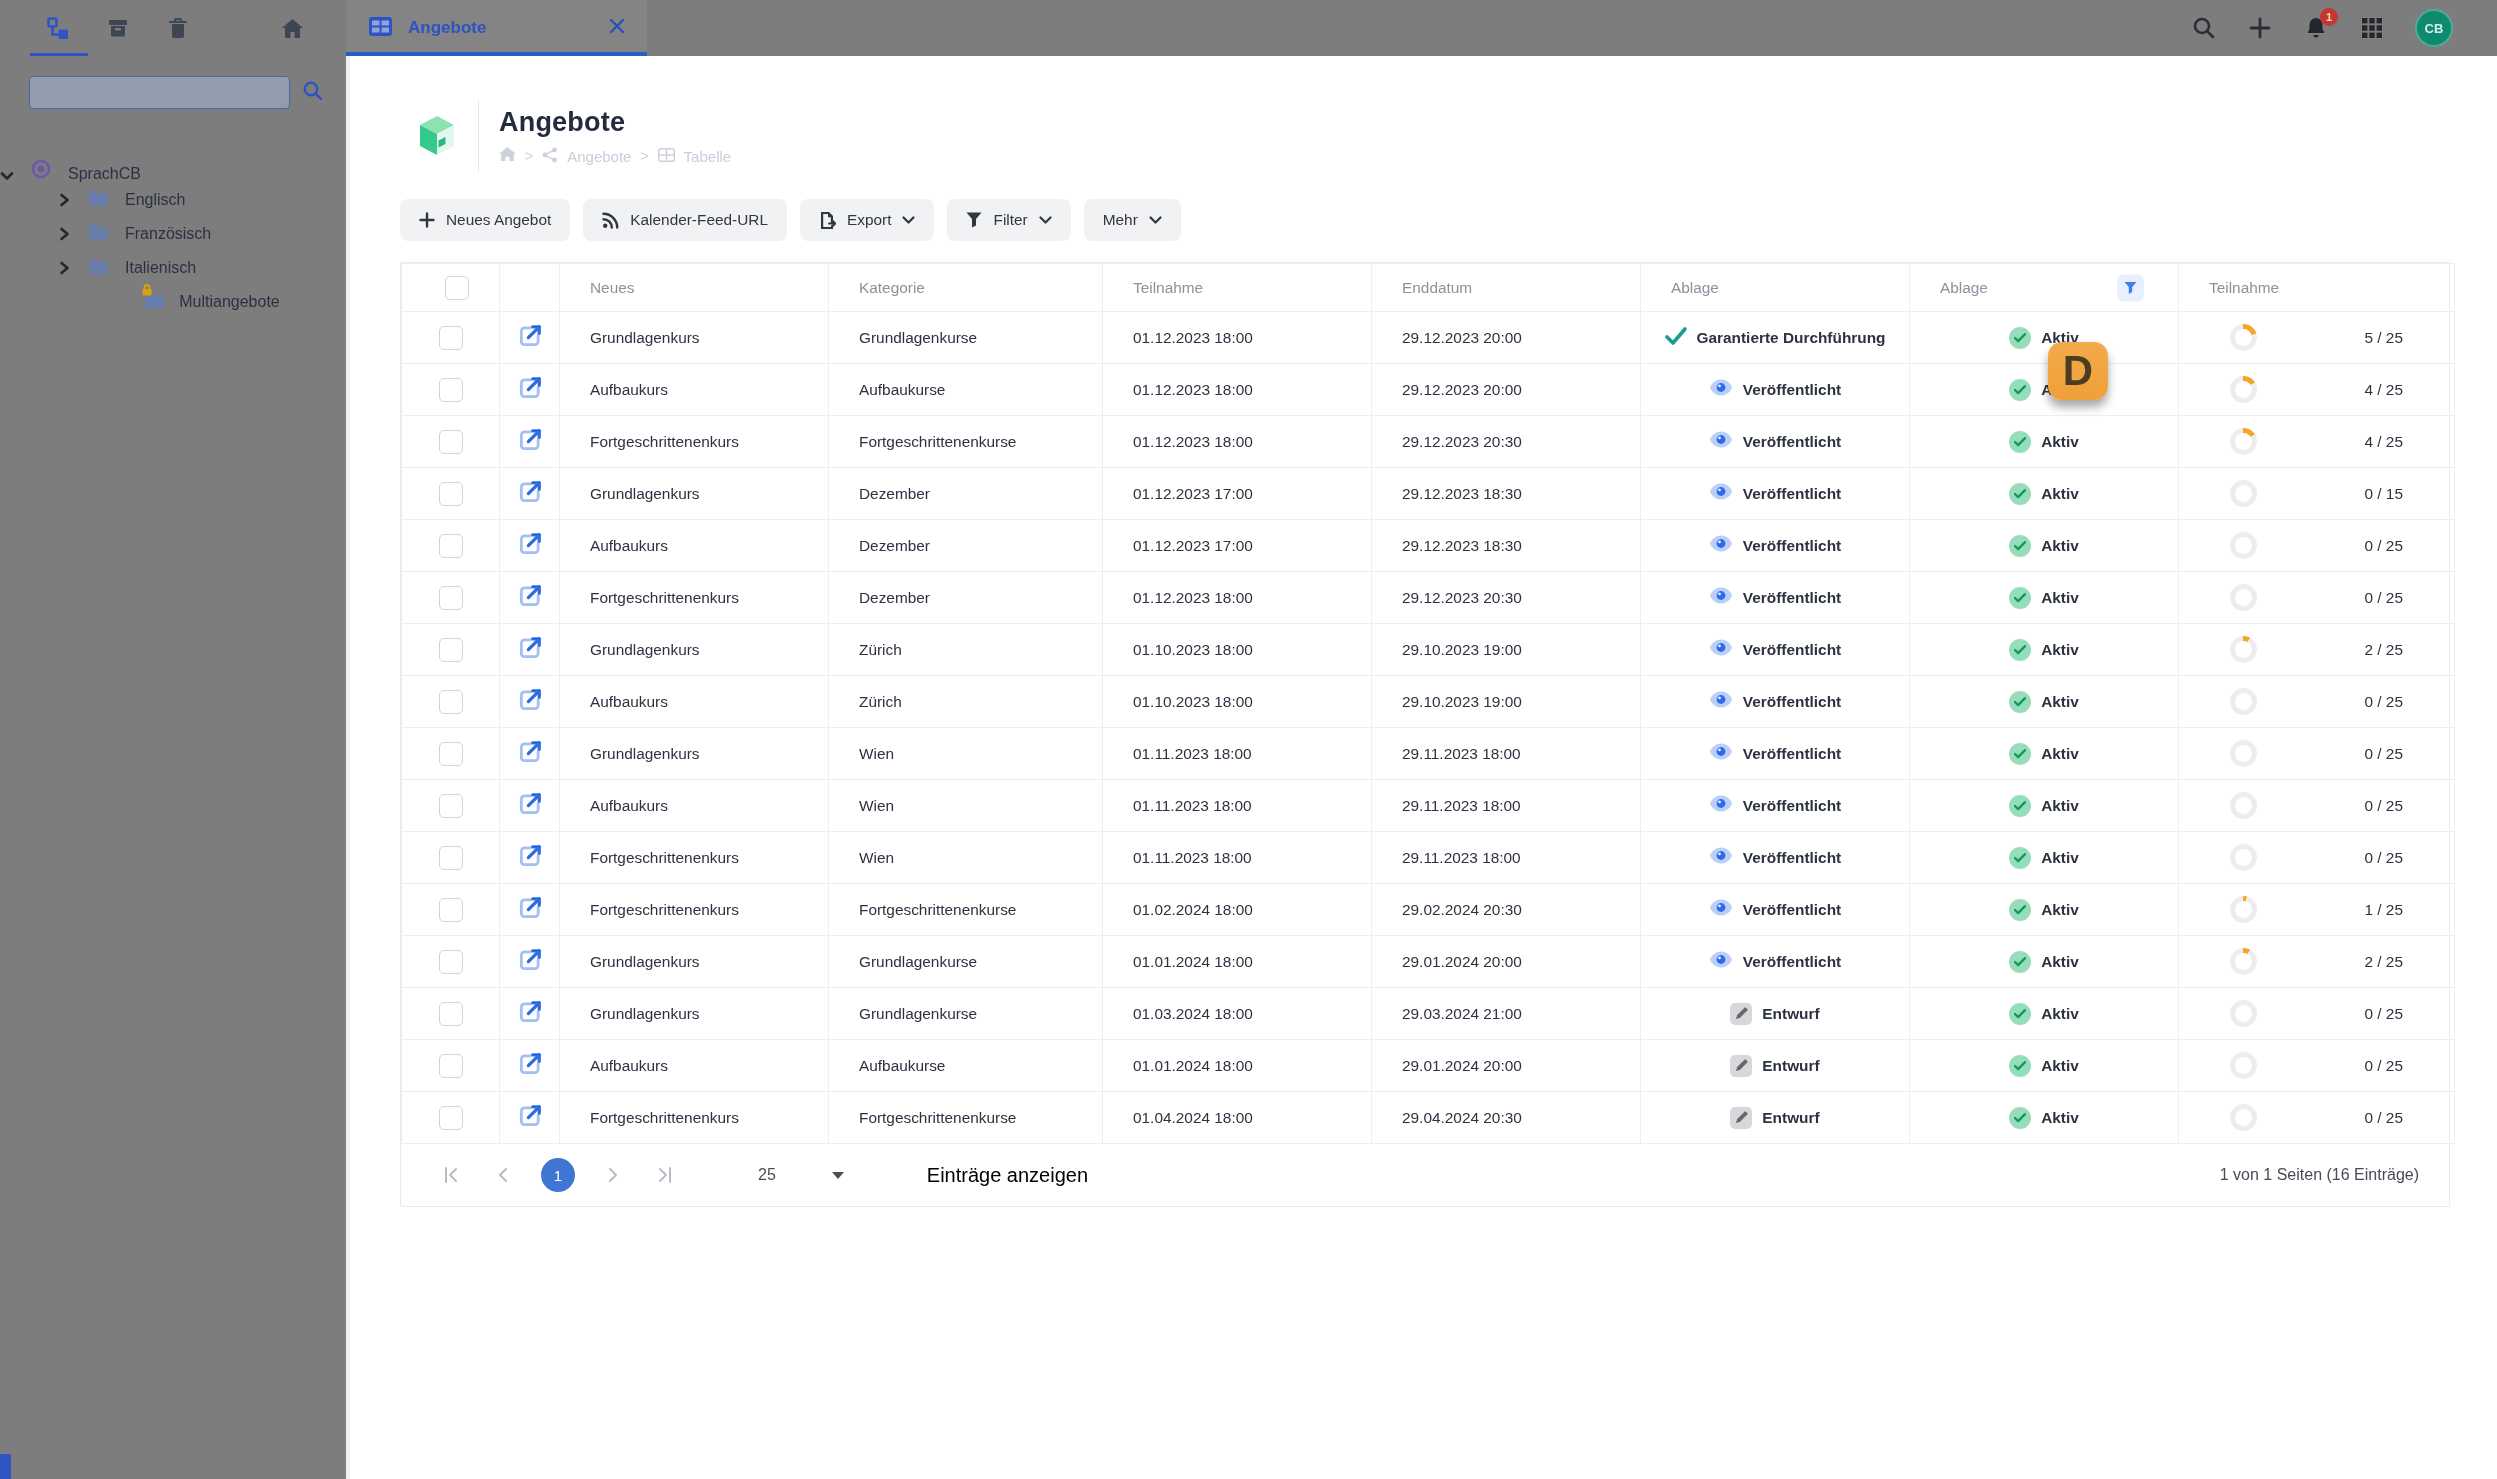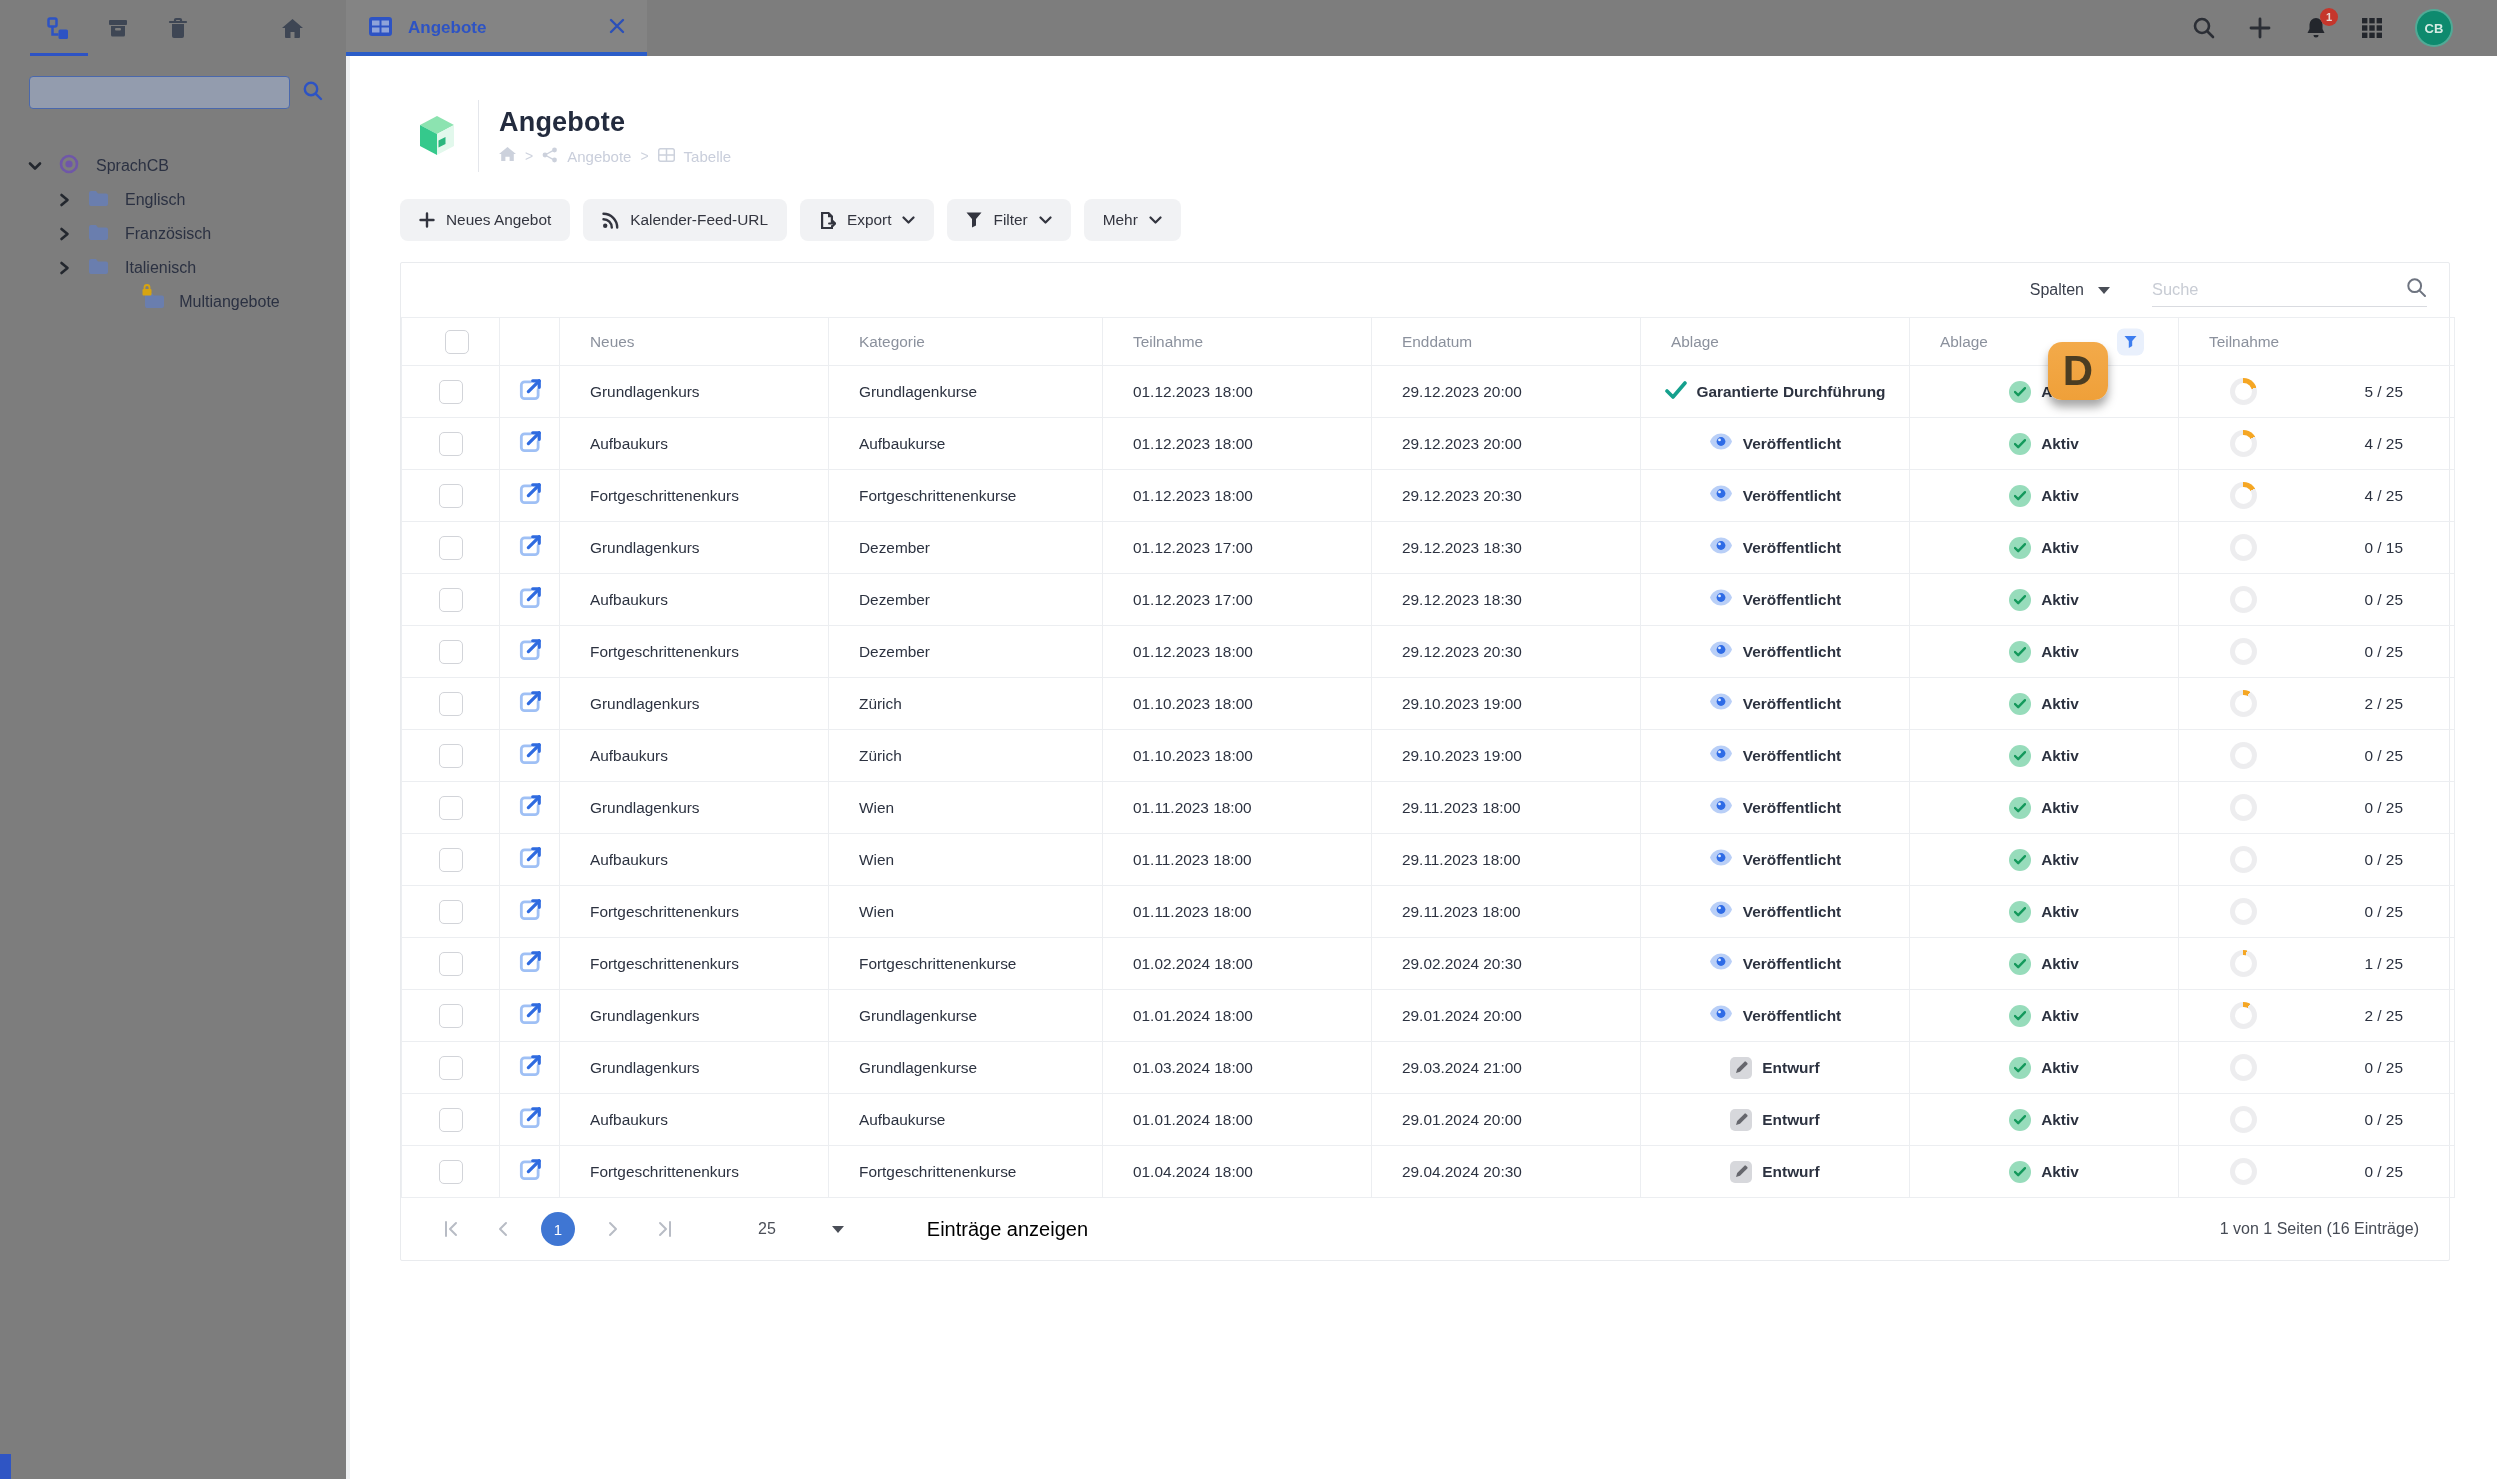--- a/index.html
+++ b/index.html
@@ -24,21 +24,21 @@
            background:#c5362c; color:#e8d7d4; font-size:11px; font-weight:700; display:flex; align-items:center; justify-content:center; }
   .avatar { width:38px; height:38px; border-radius:50%; background:#0e8a6e; border:2px solid rgba(255,255,255,0.28);
             color:#d6ece4; font-size:13px; font-weight:700; display:flex; align-items:center; justify-content:center; }
   
   .sidebar { position:absolute; top:56px; left:0; width:346px; bottom:0; background:#7d7d7d; }
   .side-search { display:flex; align-items:center; margin:20px 0 0 29px; gap:12px; }
   .side-search input { width:261px; height:33px; background:#939cae; border:1.5px solid #4a68ac; border-radius:4px;
                        outline:none; padding:0 8px; font-size:15px; color:#222; }
   .tree { margin-top:40px; font-size:16px; color:#2b3142; }
   .tree-row { display:flex; align-items:center; height:34px; }
-  .tr-root { padding-left:28px; gap:17px; }
+  .tr-root { gap:17px;align-items:flex-end; }
   .tr-child { padding-left:58px; gap:16px; }
   .tr-leaf { padding-left:78px; gap:14px;justify-content:center; }
   .chev { width:14px; height:14px; flex:none; }
   .corner-strip { position:absolute; left:0; bottom:0; width:11px; height:26px; background:#2f55c4; }
   
   .content { position:absolute; top:56px; left:346px; right:0; bottom:0; background:#ffffff; border-left:4px solid #eef0f2; }
   .page-header { display:flex; align-items:center; gap:20px; margin:44px 0 0 66px; }
   .cube { width:42px; height:44px; flex:none; }
   .vdiv { width:1px; height:72px; background:#e4e6eb; }
   .ph-text { display:flex; flex-direction:column; gap:9px; }
@@ -339,35 +339,20 @@
     </button>
     <button class="btn">
       <span>Mehr</span>
       <svg width="13" height="9" viewBox="0 0 13 9">
           <path d="M1.5 1.5l5 5 5-5" fill="none" stroke="#33353f" stroke-width="2.2" stroke-linecap="round" stroke-linejoin="round"></path>
         </svg>
     </button>
   </div>
 
   <div class="card">
-    <div class="card-toolbar">
-      <span class="spalten">
-        <span>Spalten</span>
-        <span class="tri-down"></span>
-      </span>
-      <span class="table-search">
-        <input type="text" placeholder="Suche" style="">
-        <span>
-          <svg width="21" height="21" viewBox="0 0 21 21">
-              <circle cx="8.7" cy="8.7" r="6.4" fill="none" stroke="#6e7480" stroke-width="2"></circle>
-              <path d="M13.6 13.6L19 19" stroke="#6e7480" stroke-width="2" stroke-linecap="round"></path>
-            </svg>
-        </span>
-      </span>
-    </div>
 
     <table>
       <colgroup>
           <col class="c1">
           <col class="c2">
           <col class="c3">
           <col class="c4">
           <col class="c5">
           <col class="c6">
           <col class="c7">

